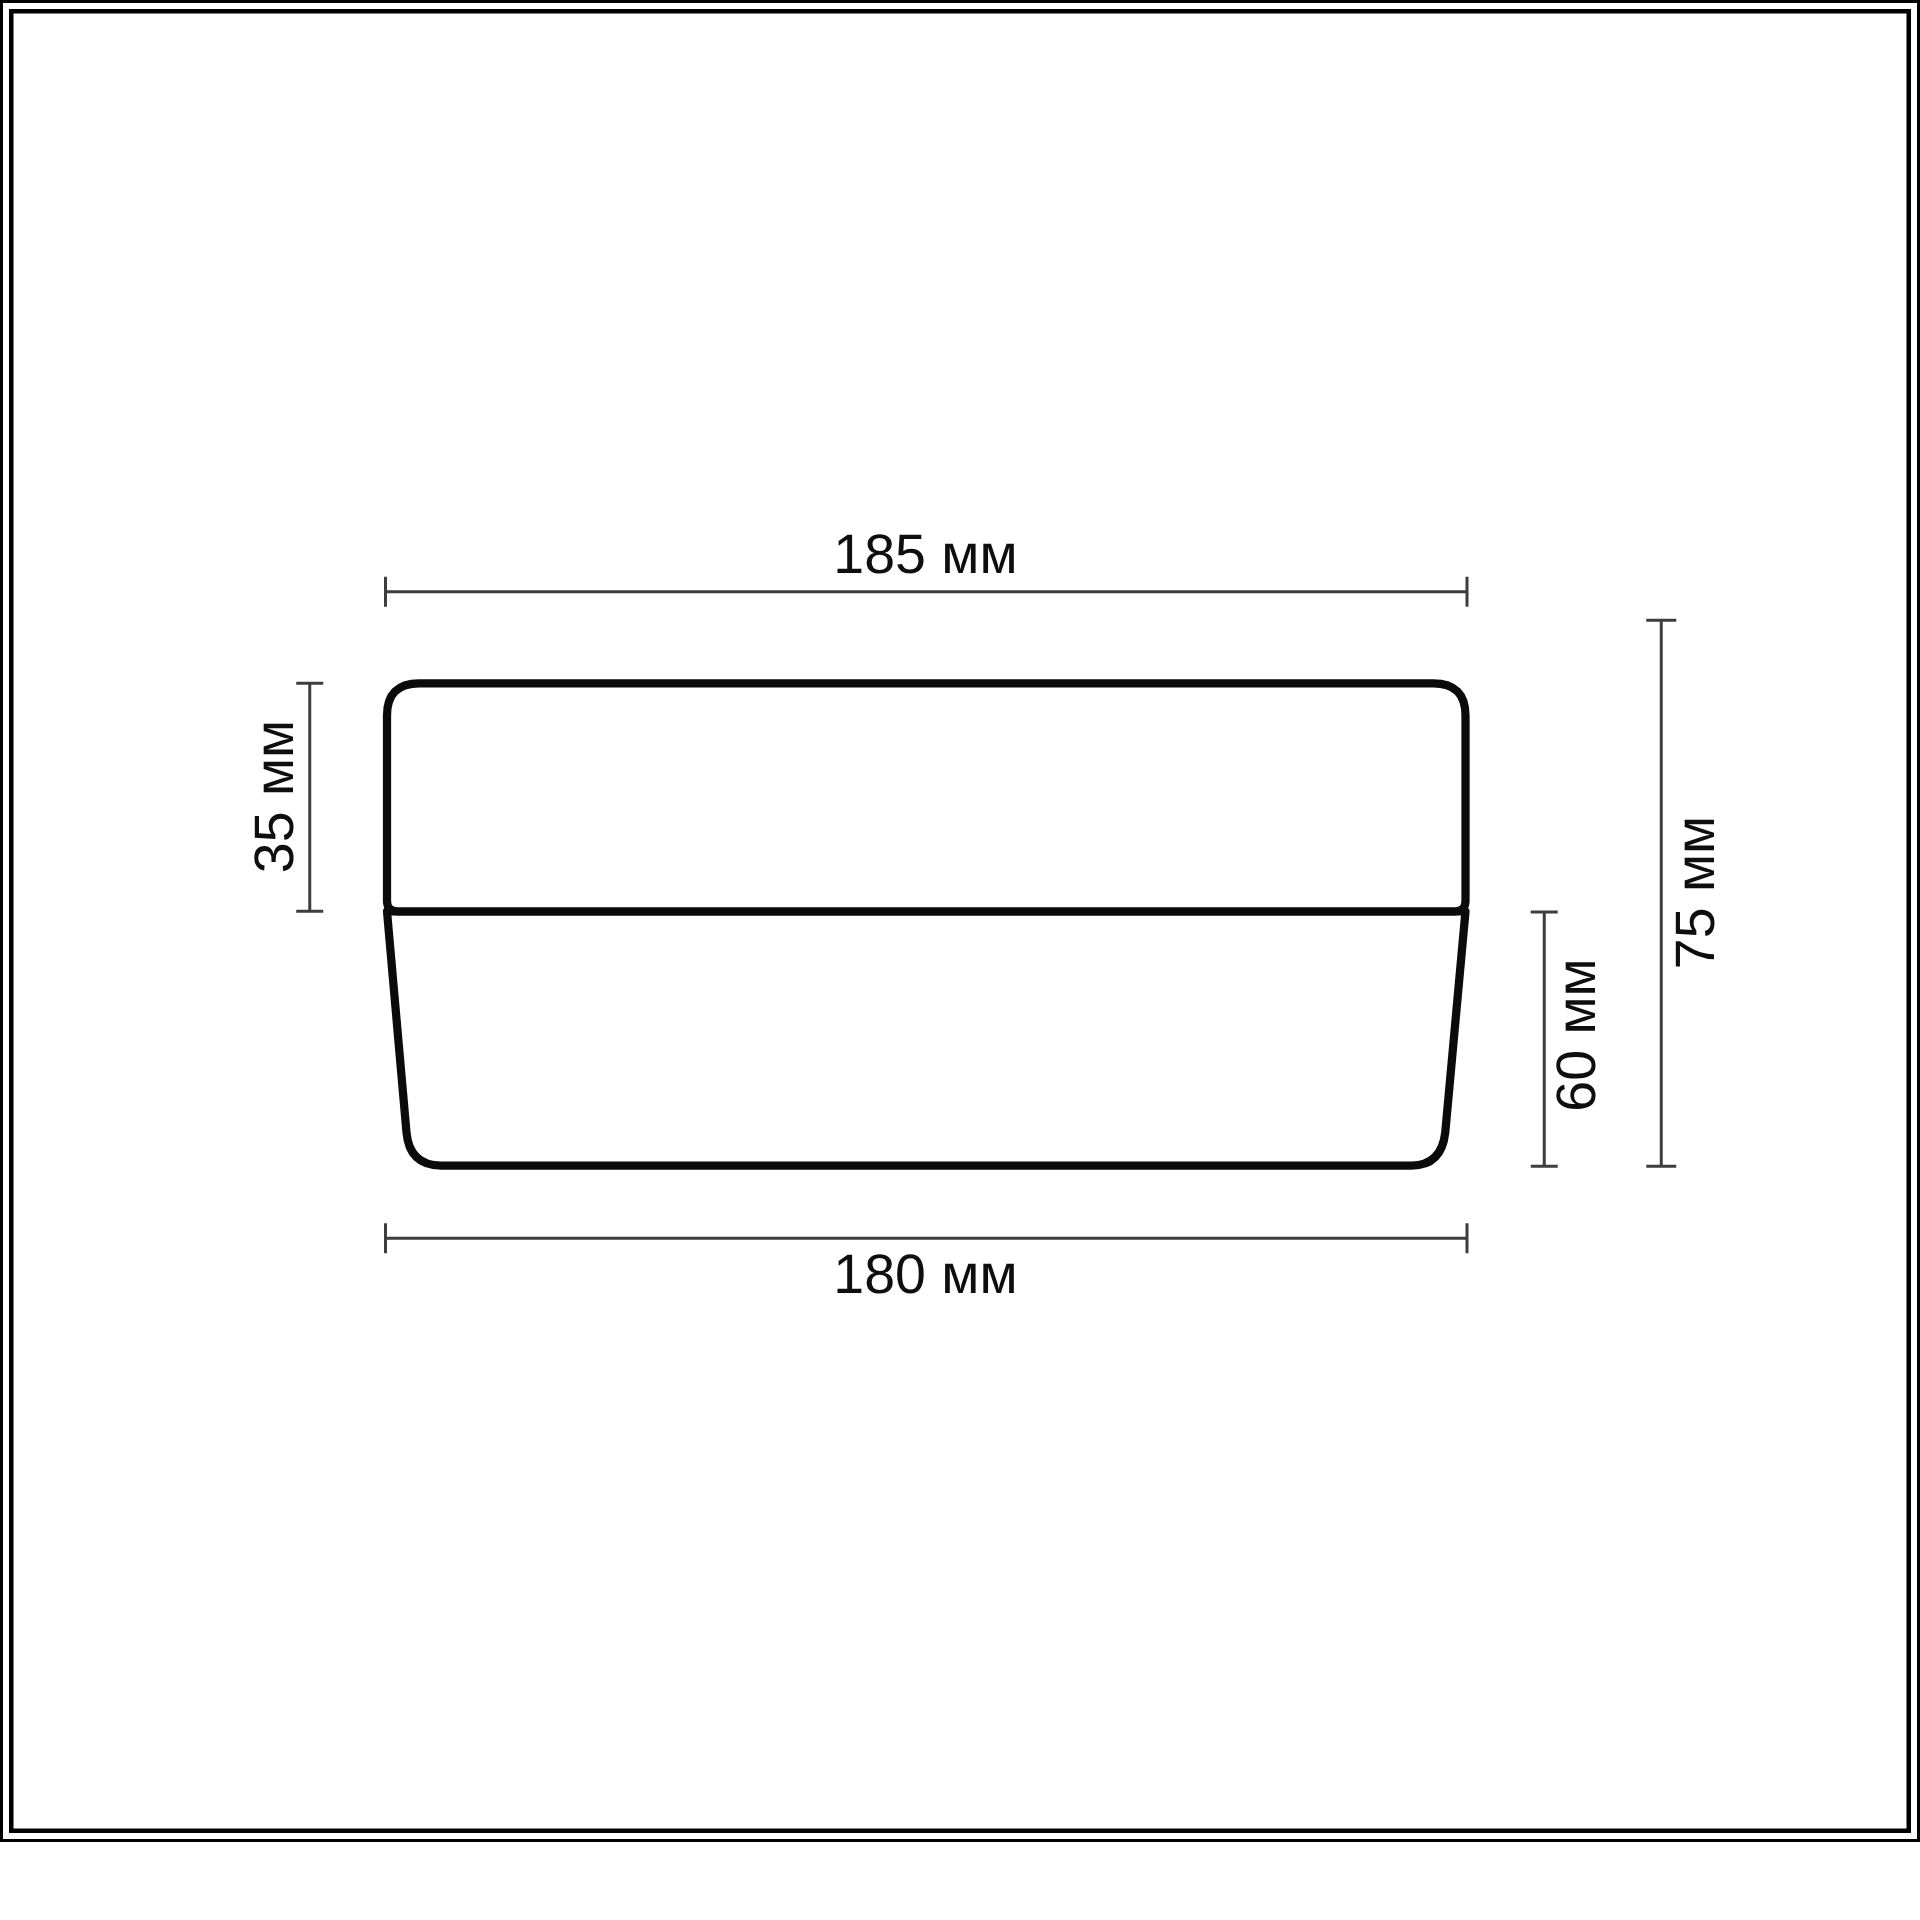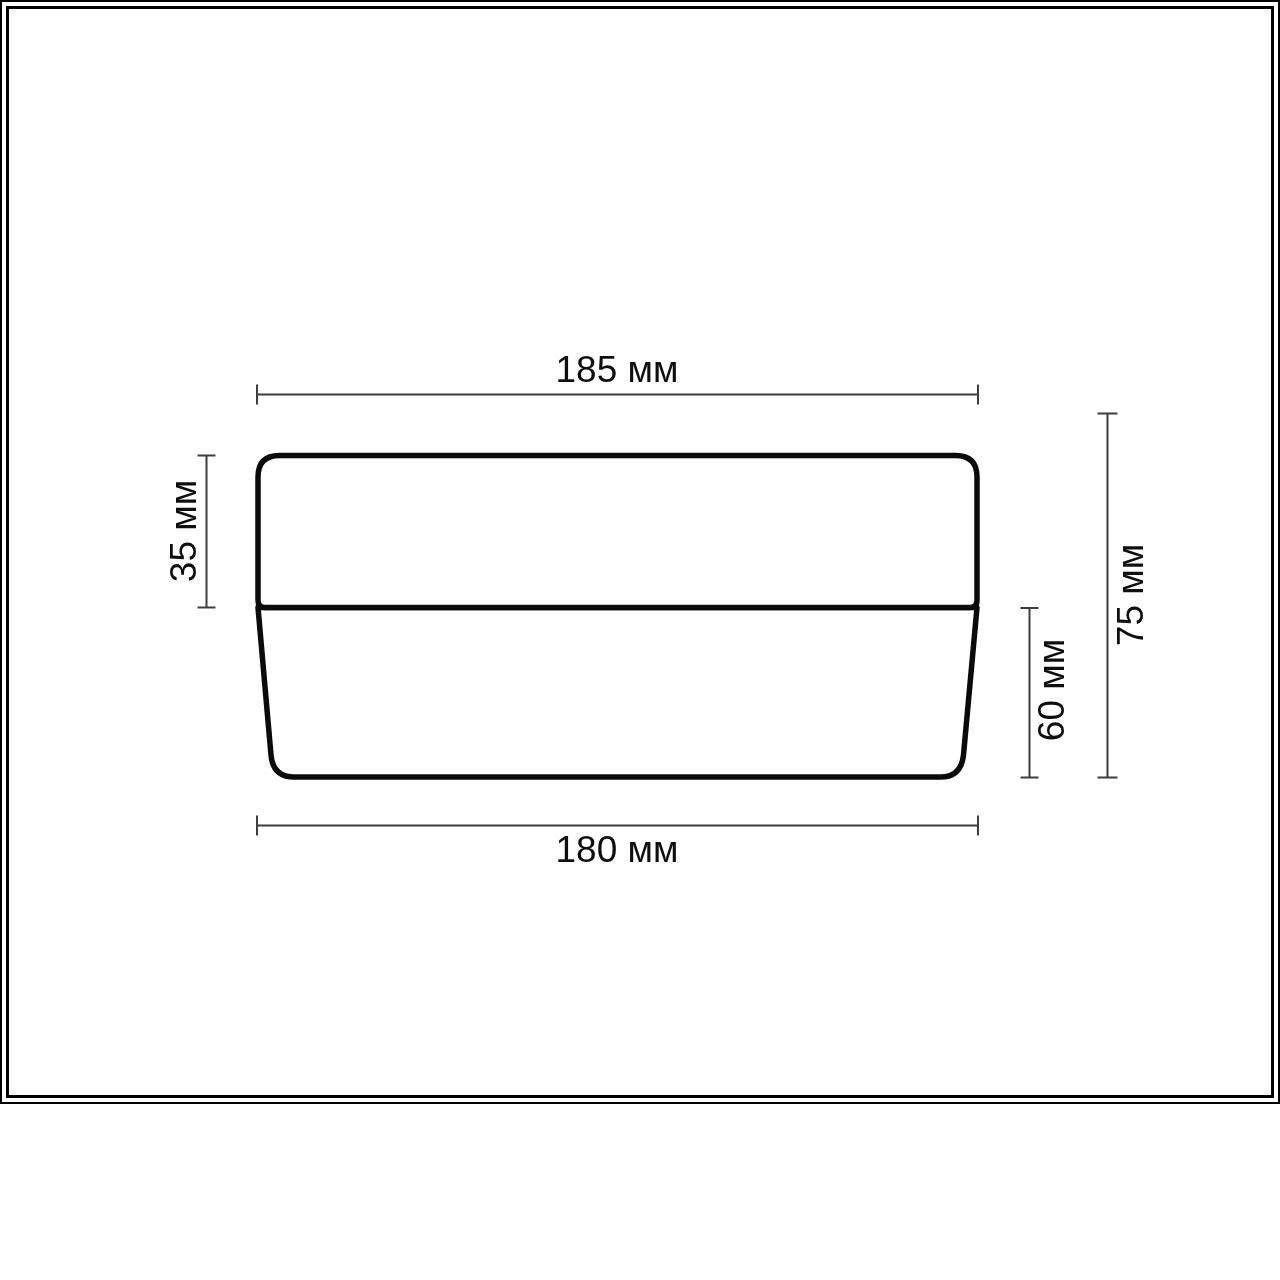--- a/index.html
+++ b/index.html
@@ -5,21 +5,21 @@
   :root{
     --bg:#ffffff;
     --frame:#000000;
     --obj-stroke:#0b0b0b;
     --dim-stroke:#3d3d3d;
     --label:#0e0e0e;
   }
   *{margin:0;padding:0;box-sizing:border-box;}
   html,body{width:1280px;height:1280px;background:var(--bg);overflow:hidden;}
   .canvas{
-    position:relative;width:1280px;height:1104px;background:var(--bg);
+    position:relative;width:1280px;height:1228px;background:var(--bg);
     font-family:"Liberation Sans","DejaVu Sans",sans-serif;
   }
   .frame-outer{position:absolute;inset:0;border:2px solid var(--frame);pointer-events:none;}
   .frame-inner{position:absolute;inset:6px;border:3.5px solid var(--frame);pointer-events:none;}
   svg{position:absolute;left:0;top:0;}
   .obj{fill:#ffffff;stroke:var(--obj-stroke);stroke-width:5.5;stroke-linejoin:round;}
   .dim{stroke:var(--dim-stroke);stroke-width:2;fill:none;}
   .dim-label{
     font-family:"Liberation Sans","DejaVu Sans",sans-serif;
     font-size:37px;fill:var(--label);

